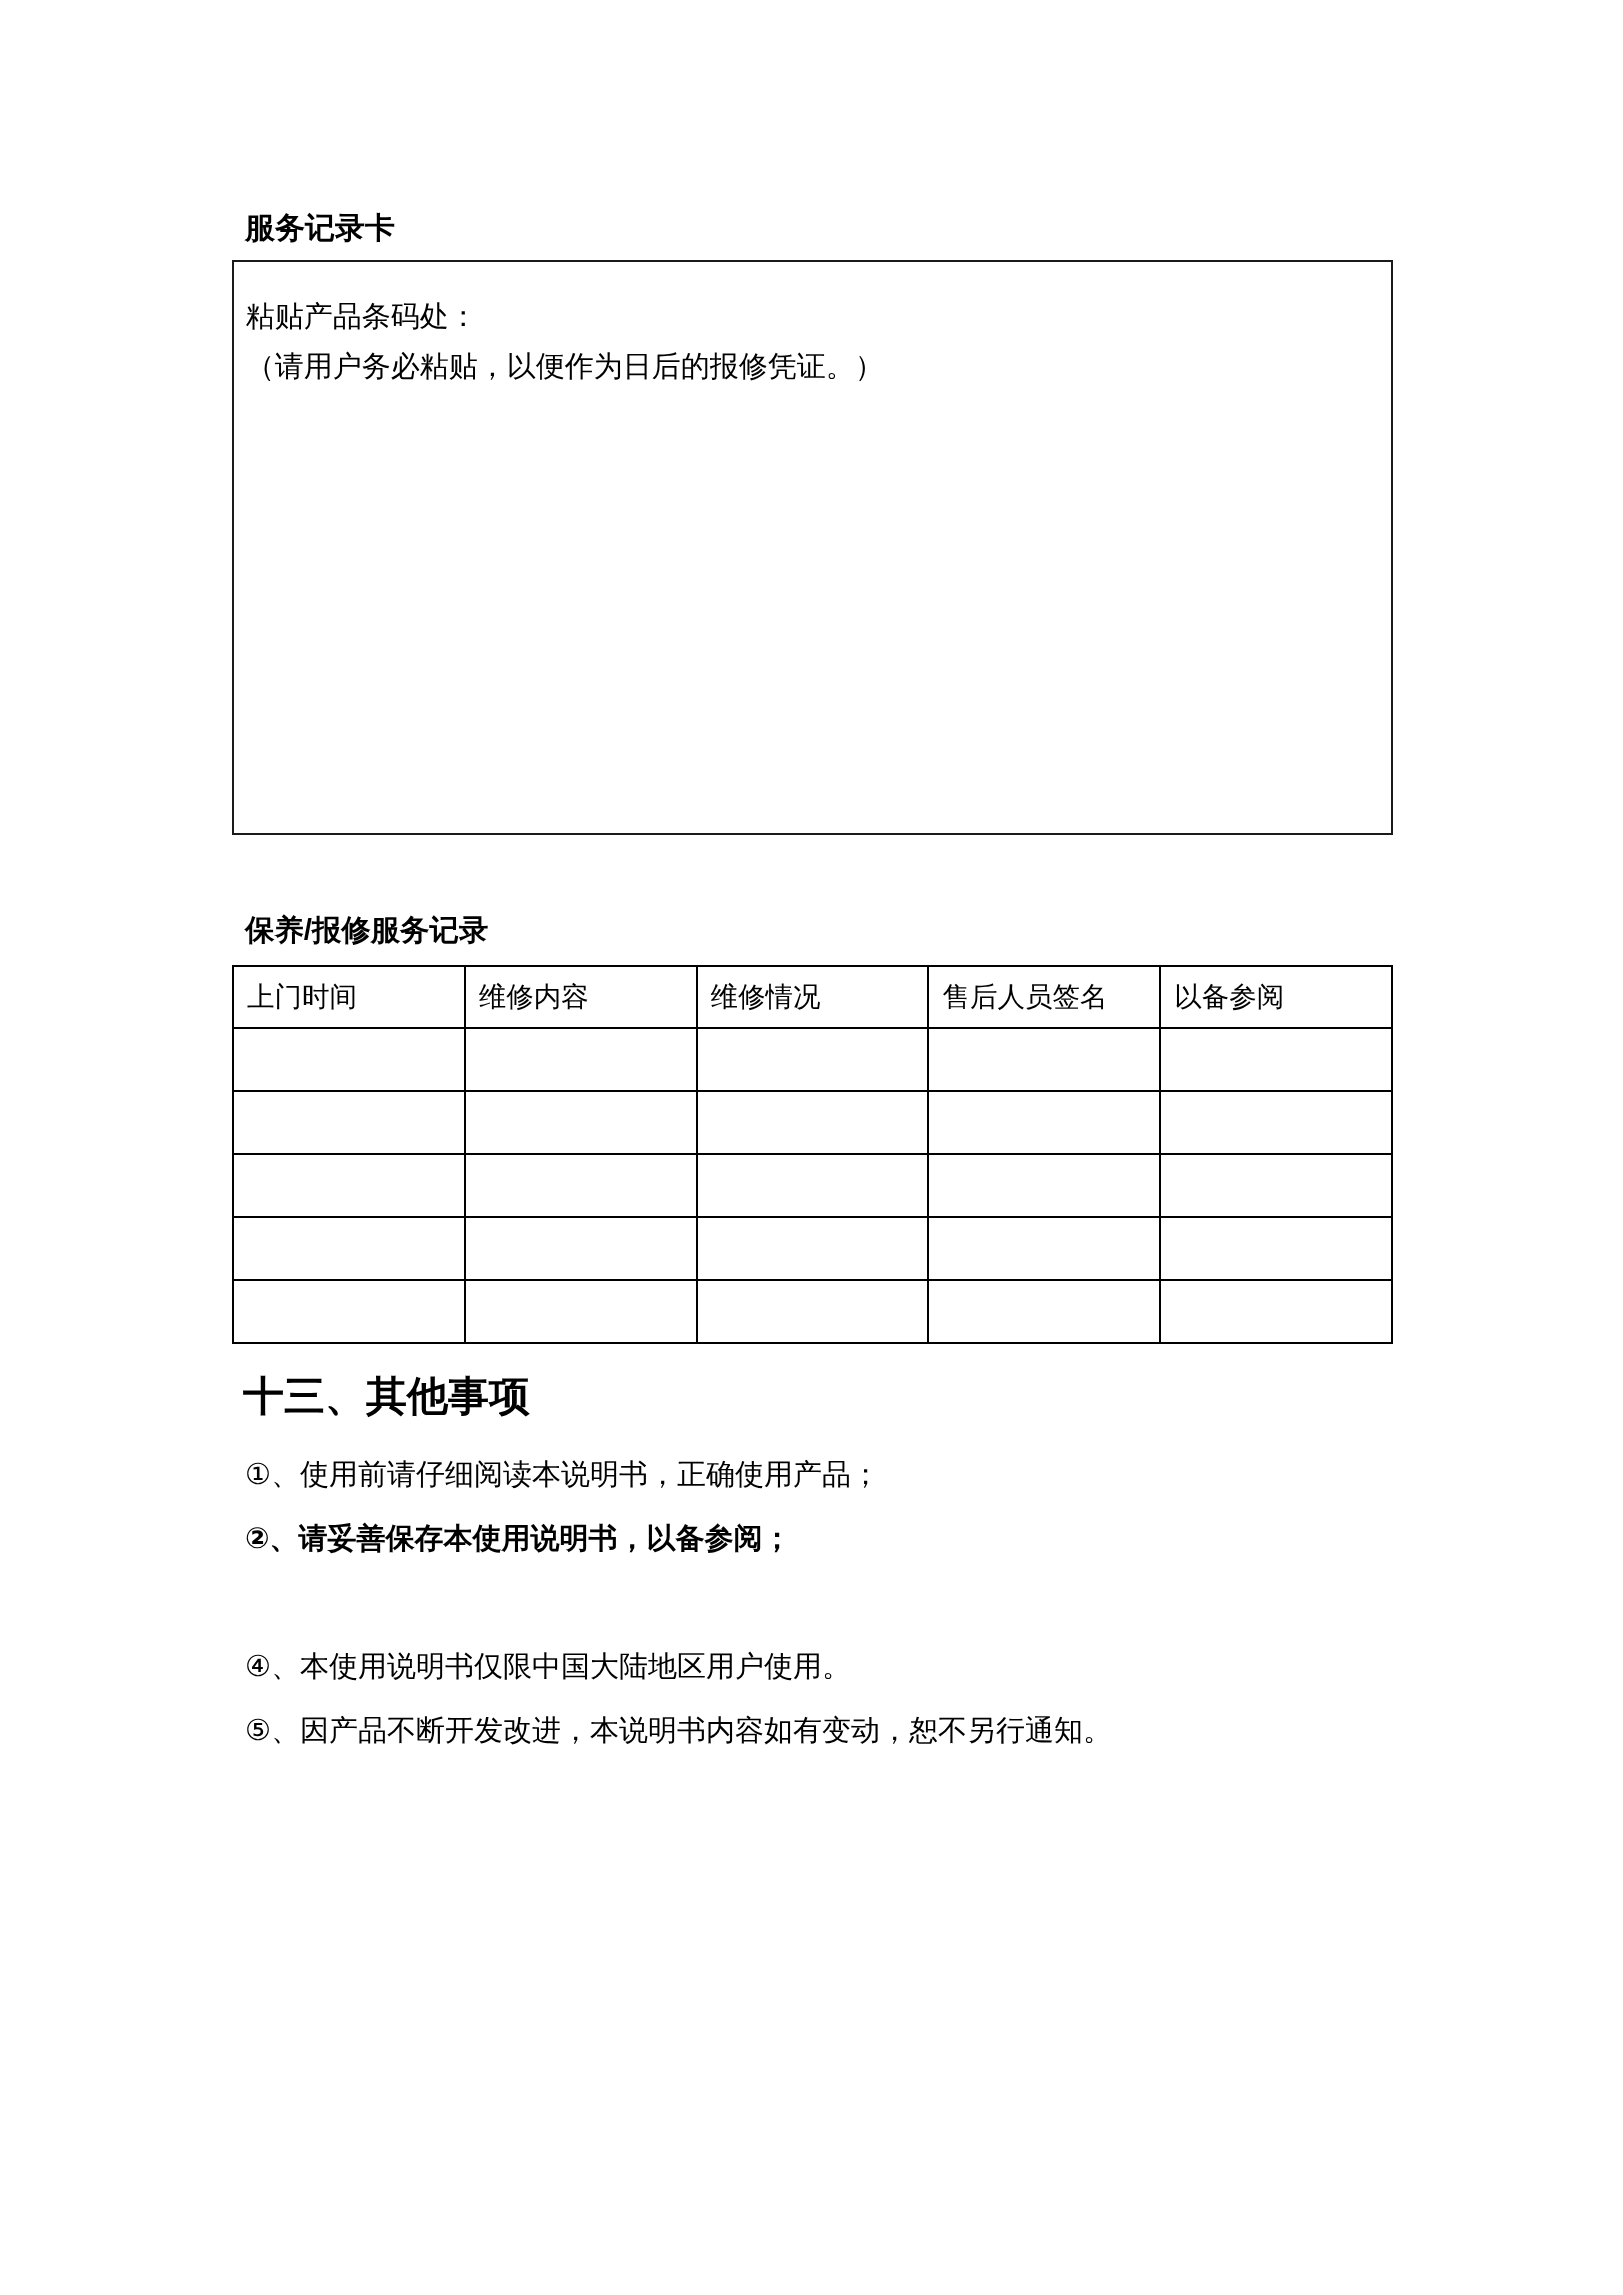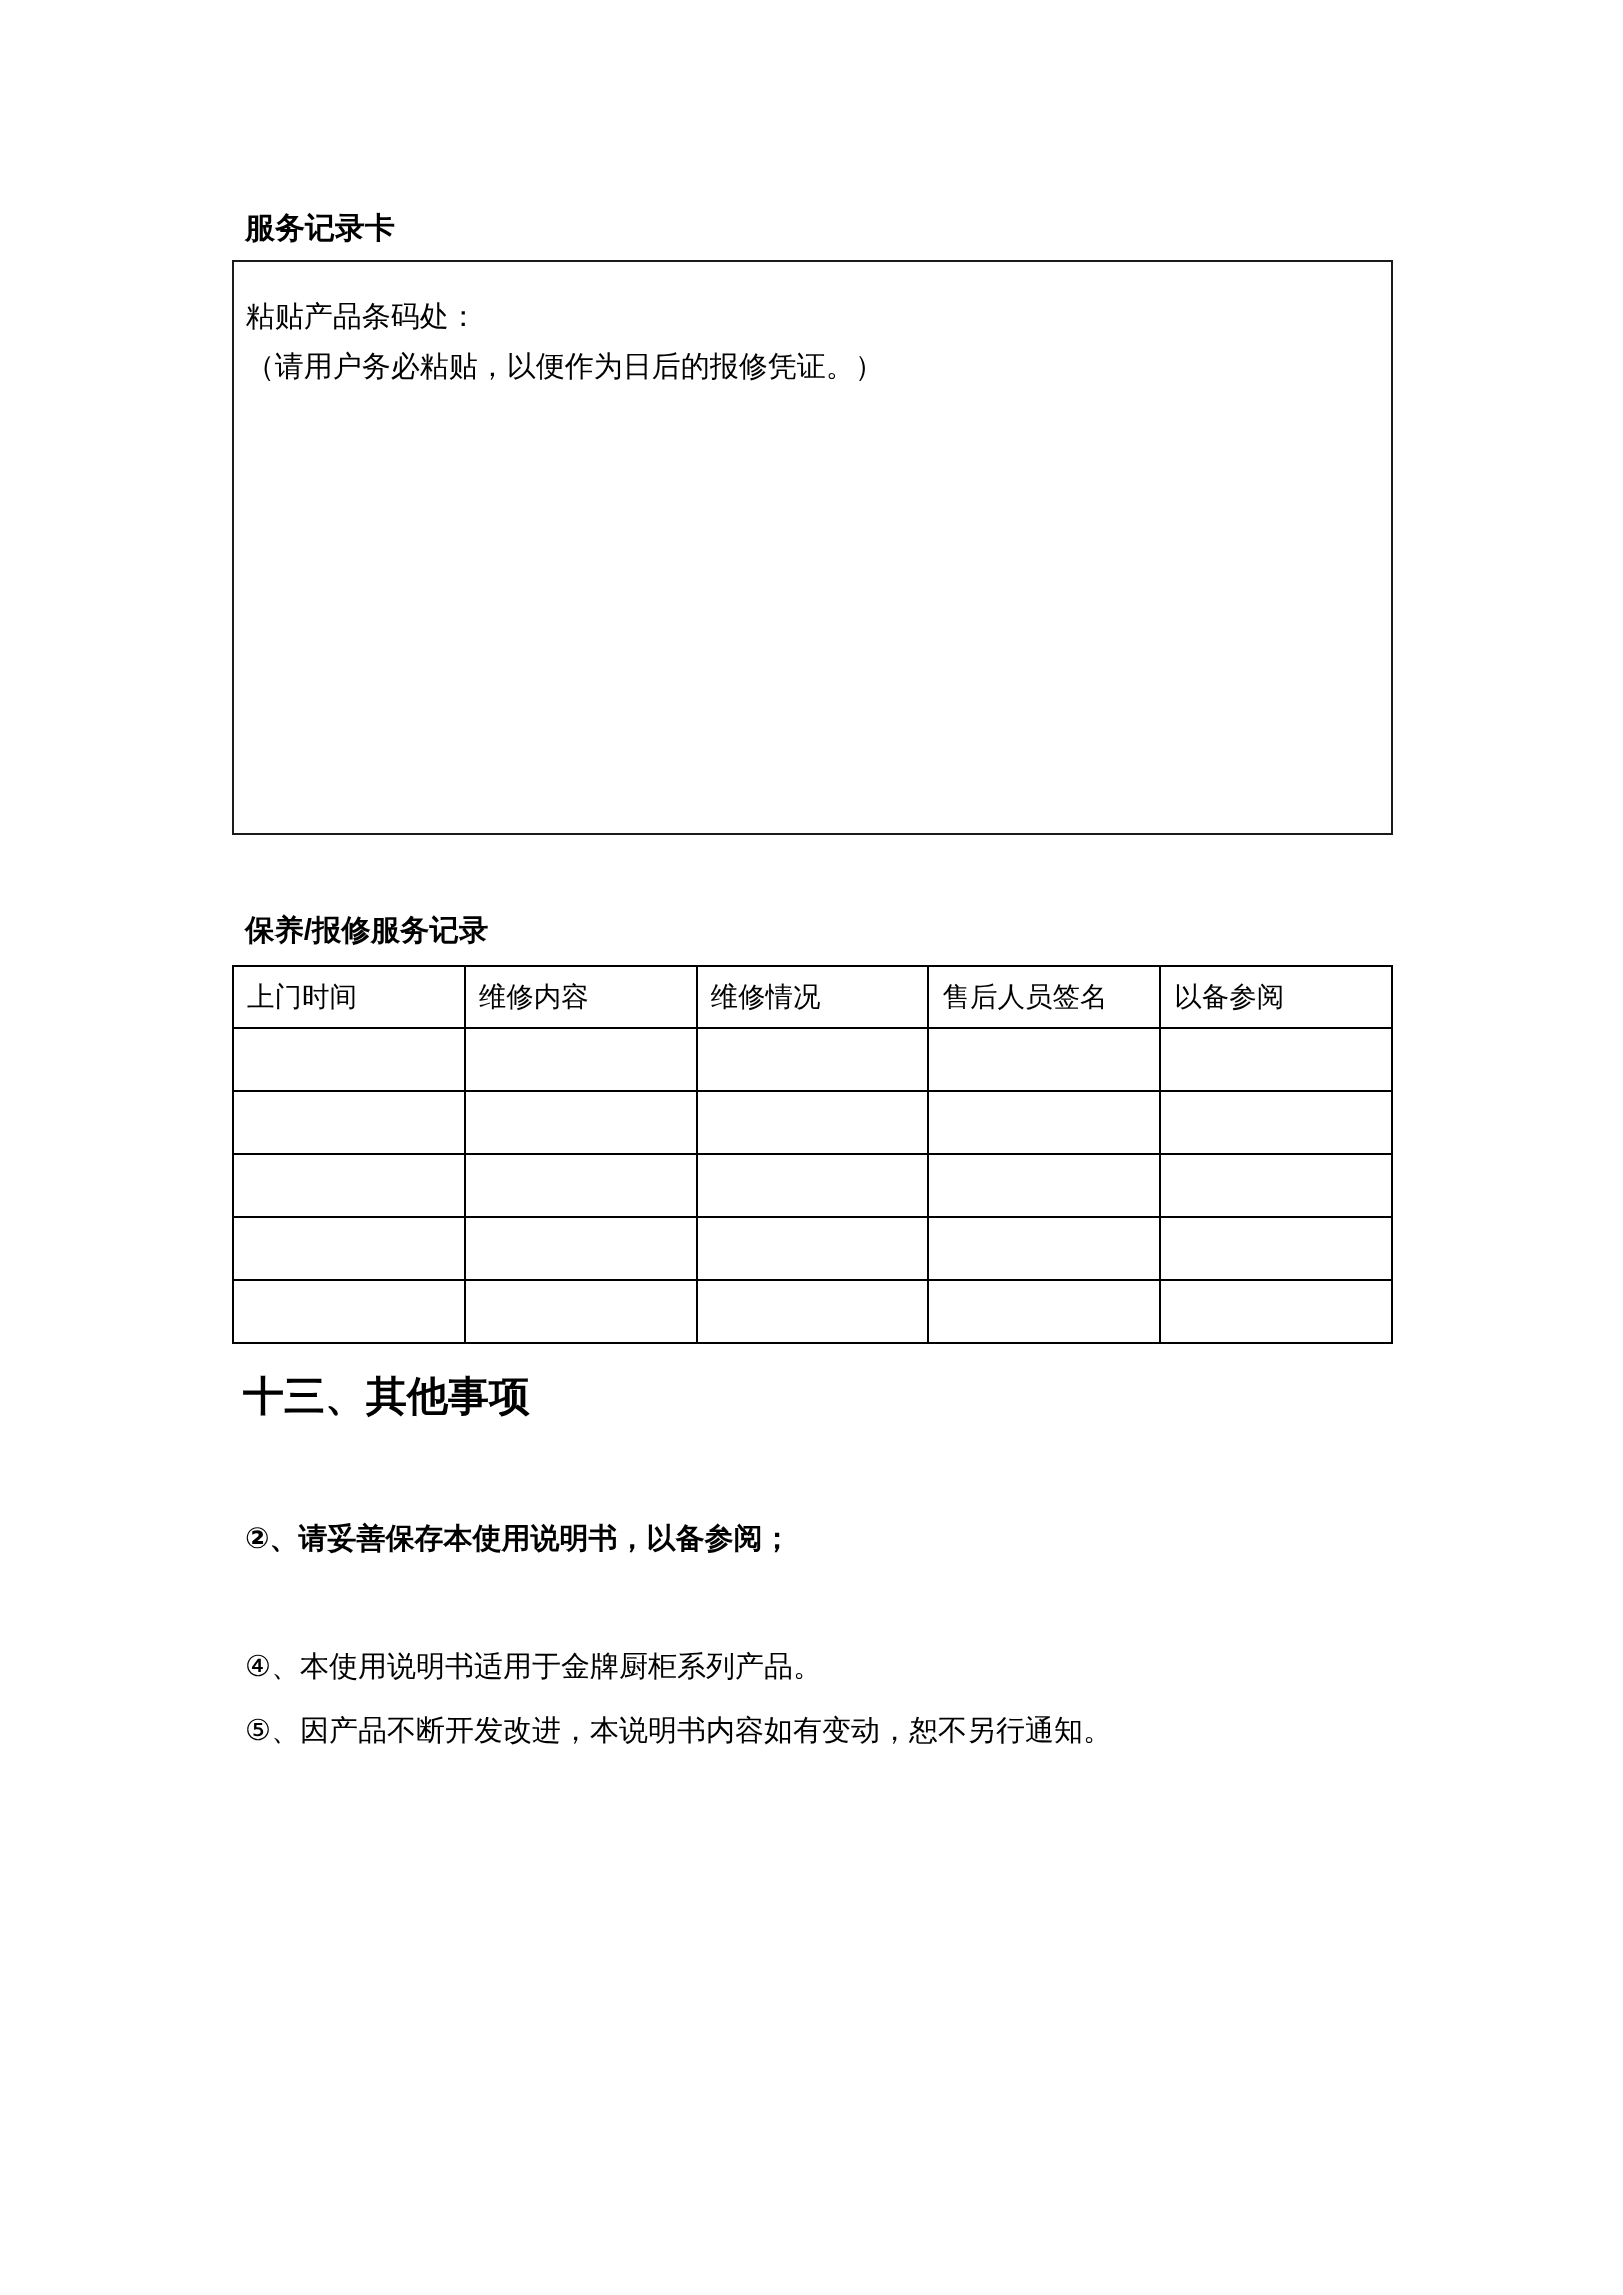--- a/index.html
+++ b/index.html
@@ -137,18 +137,19 @@
           <td></td>
           <td></td>
           <td></td>
           <td></td>
         </tr>
       </tbody>
   </table>
 
   <div class="abs heading-lg" style="left:243px;top:1374px;">十三、其他事项</div>
 
+  <div class="abs body-text" style="left:245px;top:1458px;">①、使用前请仔细阅读本说明书，正确使用产品；</div>
   <div class="abs body-text" style="left:245px;top:1522px;font-weight:bold;">②、请妥善保存本使用说明书，以备参阅；</div>
-  <div class="abs body-text" style="left:245px;top:1650px;">④、本使用说明书适用于金牌厨柜系列产品。</div>
+  <div class="abs body-text" style="left:245px;top:1650px;">④、本使用说明书仅限中国大陆地区用户使用。</div>
   <div class="abs body-text" style="left:245px;top:1714px;">⑤、因产品不断开发改进，本说明书内容如有变动，恕不另行通知。</div>
 
 </div>
 
 
 </body></html>

